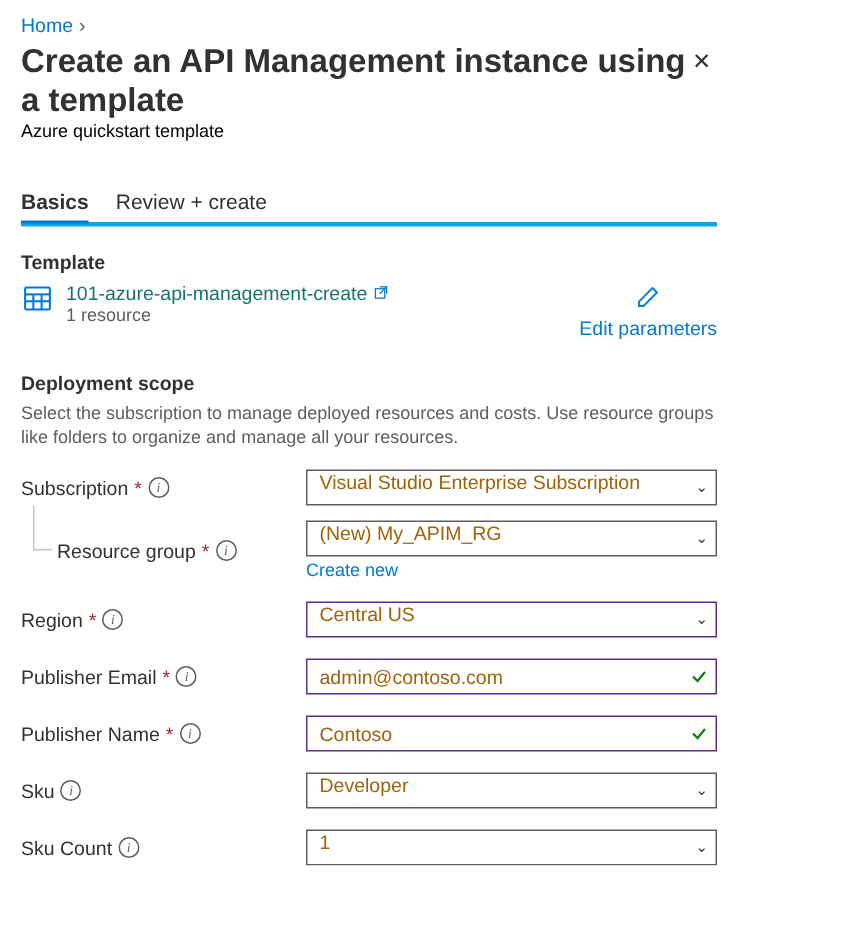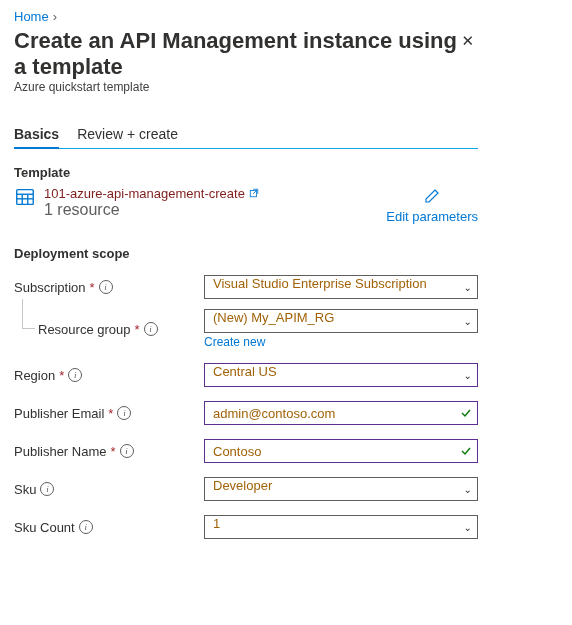--- a/index.html
+++ b/index.html
@@ -38,26 +38,26 @@
     color: #323130;
   }
   .close {
     cursor: pointer;
     font-size: 15px;
     color: #323130;
     padding: 4px;
   }
   .subtitle {
     font-size: 12px;
-    color: #404040;
+    color: #000000;
     margin-top: 0px;
   }
   .tabs {
     margin-top: 28px;
-    border-bottom: 1px solid #0ea5e9;
+    border-bottom: 3px solid #0ea5e9;
     display: flex;
     gap: 18px;
   }
   .tab {
     padding: 4px 0 6px 0;
     cursor: pointer;
     font-size: 14px;
     color: #323130;
     position: relative;
   }
@@ -84,22 +84,22 @@
   }
   .template-left {
     display: flex;
     gap: 8px;
     align-items: flex-start;
   }
   .template-icon {
     width: 22px; height: 22px;
     color: #0078d4;
   }
-  .template-name { color: #7f1d1d; cursor: pointer; font-size: 13px; display: inline-flex; align-items: center; gap: 4px; }
-  .template-sub { font-size: 16px; color: #605e5c; }
+  .template-name { color: #0f766e; cursor: pointer; font-size: 13px; display: inline-flex; align-items: center; gap: 4px; }
+  .template-sub { font-size: 12px; color: #605e5c; }
   .edit-btns {
     display: flex;
     gap: 28px;
     margin-top: 2px;
   }
   .edit-btn {
     display: flex;
     flex-direction: column;
     align-items: center;
     gap: 2px;
@@ -238,20 +238,21 @@
           <svg viewBox="0 0 16 16" fill="none" stroke="#0078d4" stroke-width="1.2">
             <path d="M11 2 L14 5 L5 14 L2 14 L2 11 Z"></path>
           </svg>
         </span>
         <span>Edit parameters</span>
       </div>
     </div>
   </div>
 
   <div class="section-label" style="margin-top:22px">Deployment scope</div>
+  <div class="scope-desc">Select the subscription to manage deployed resources and costs. Use resource groups like folders to organize and manage all your resources.</div>
 
   <div class="form-row">
     <div class="form-label">
       <span>Subscription</span>
         <span class="req">*</span>
       <span class="info">i</span>
     </div>
     <div class="field-wrap">
       <div class="select">Visual Studio Enterprise Subscription</div>
       <span class="caret">⌄</span>

